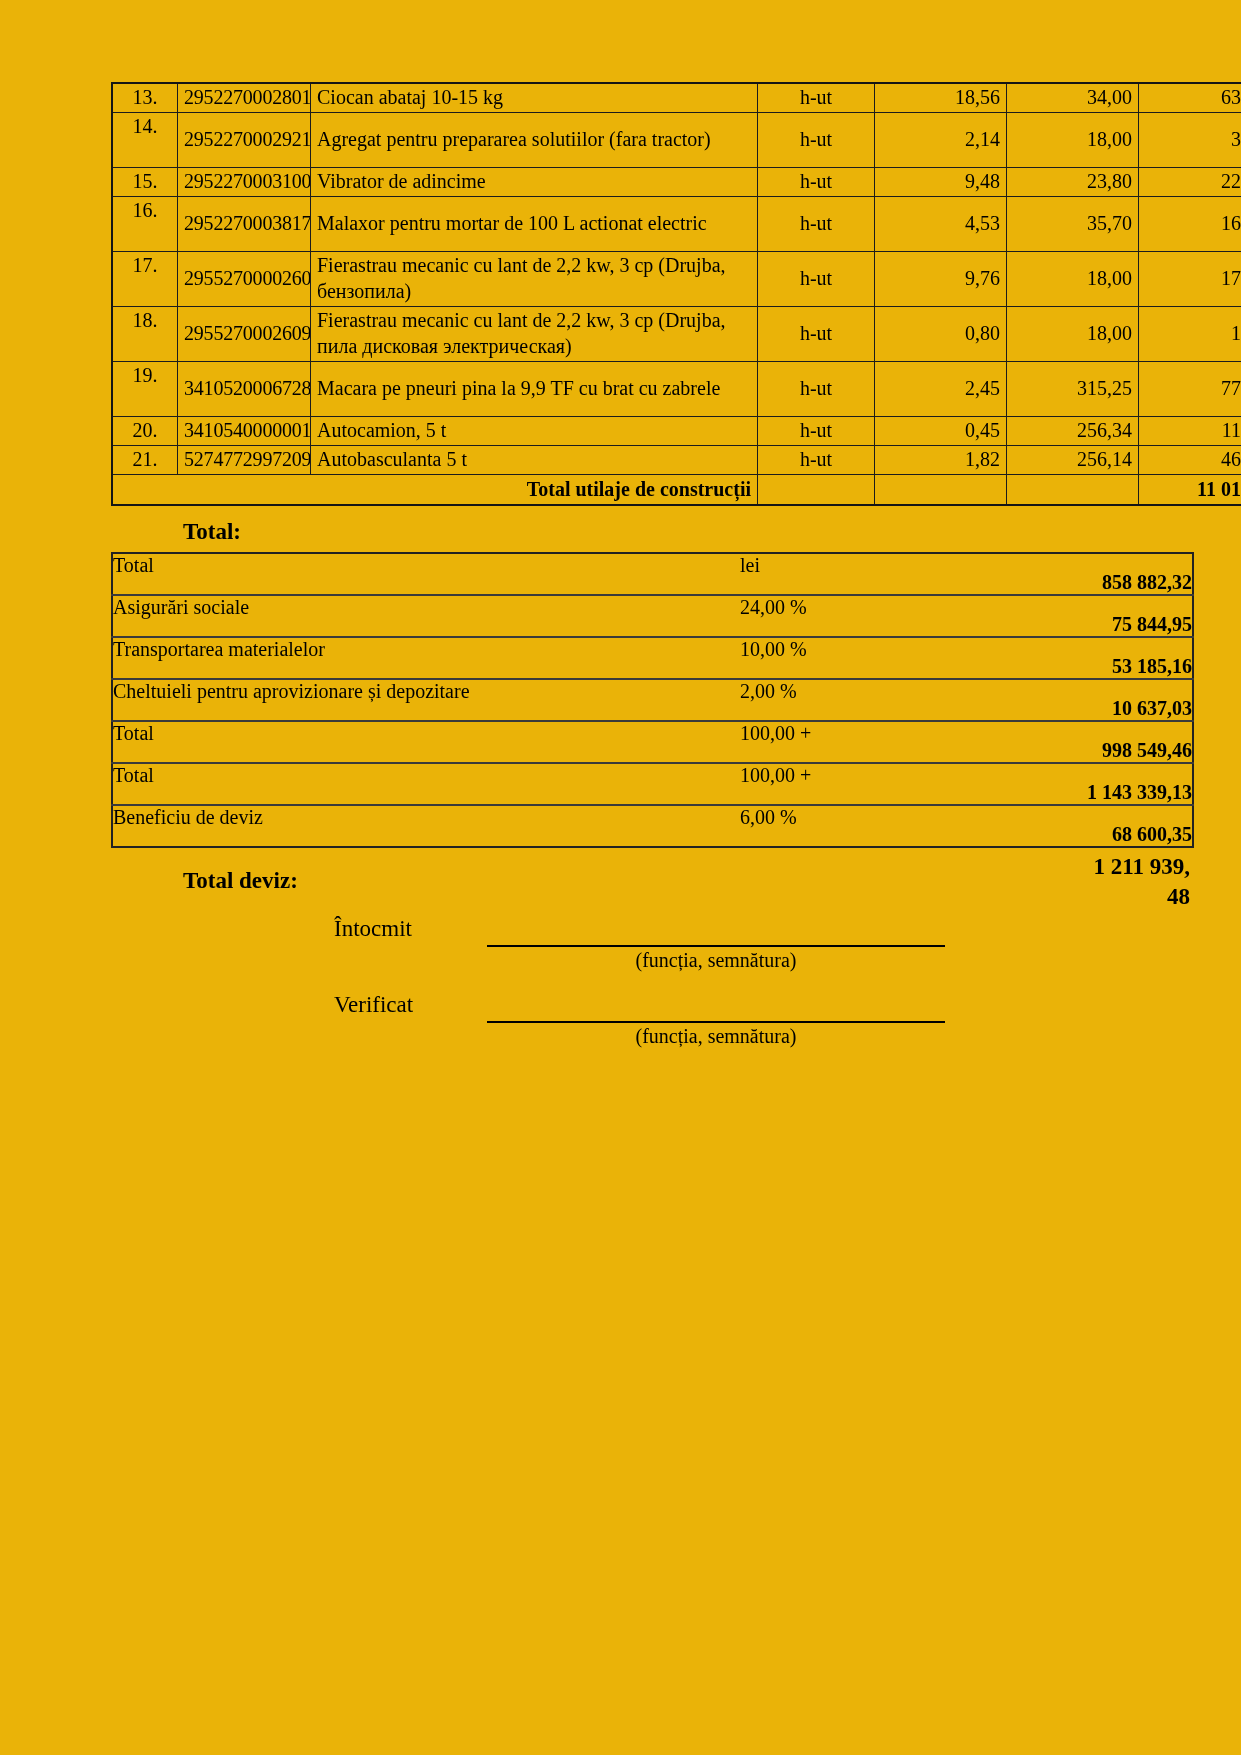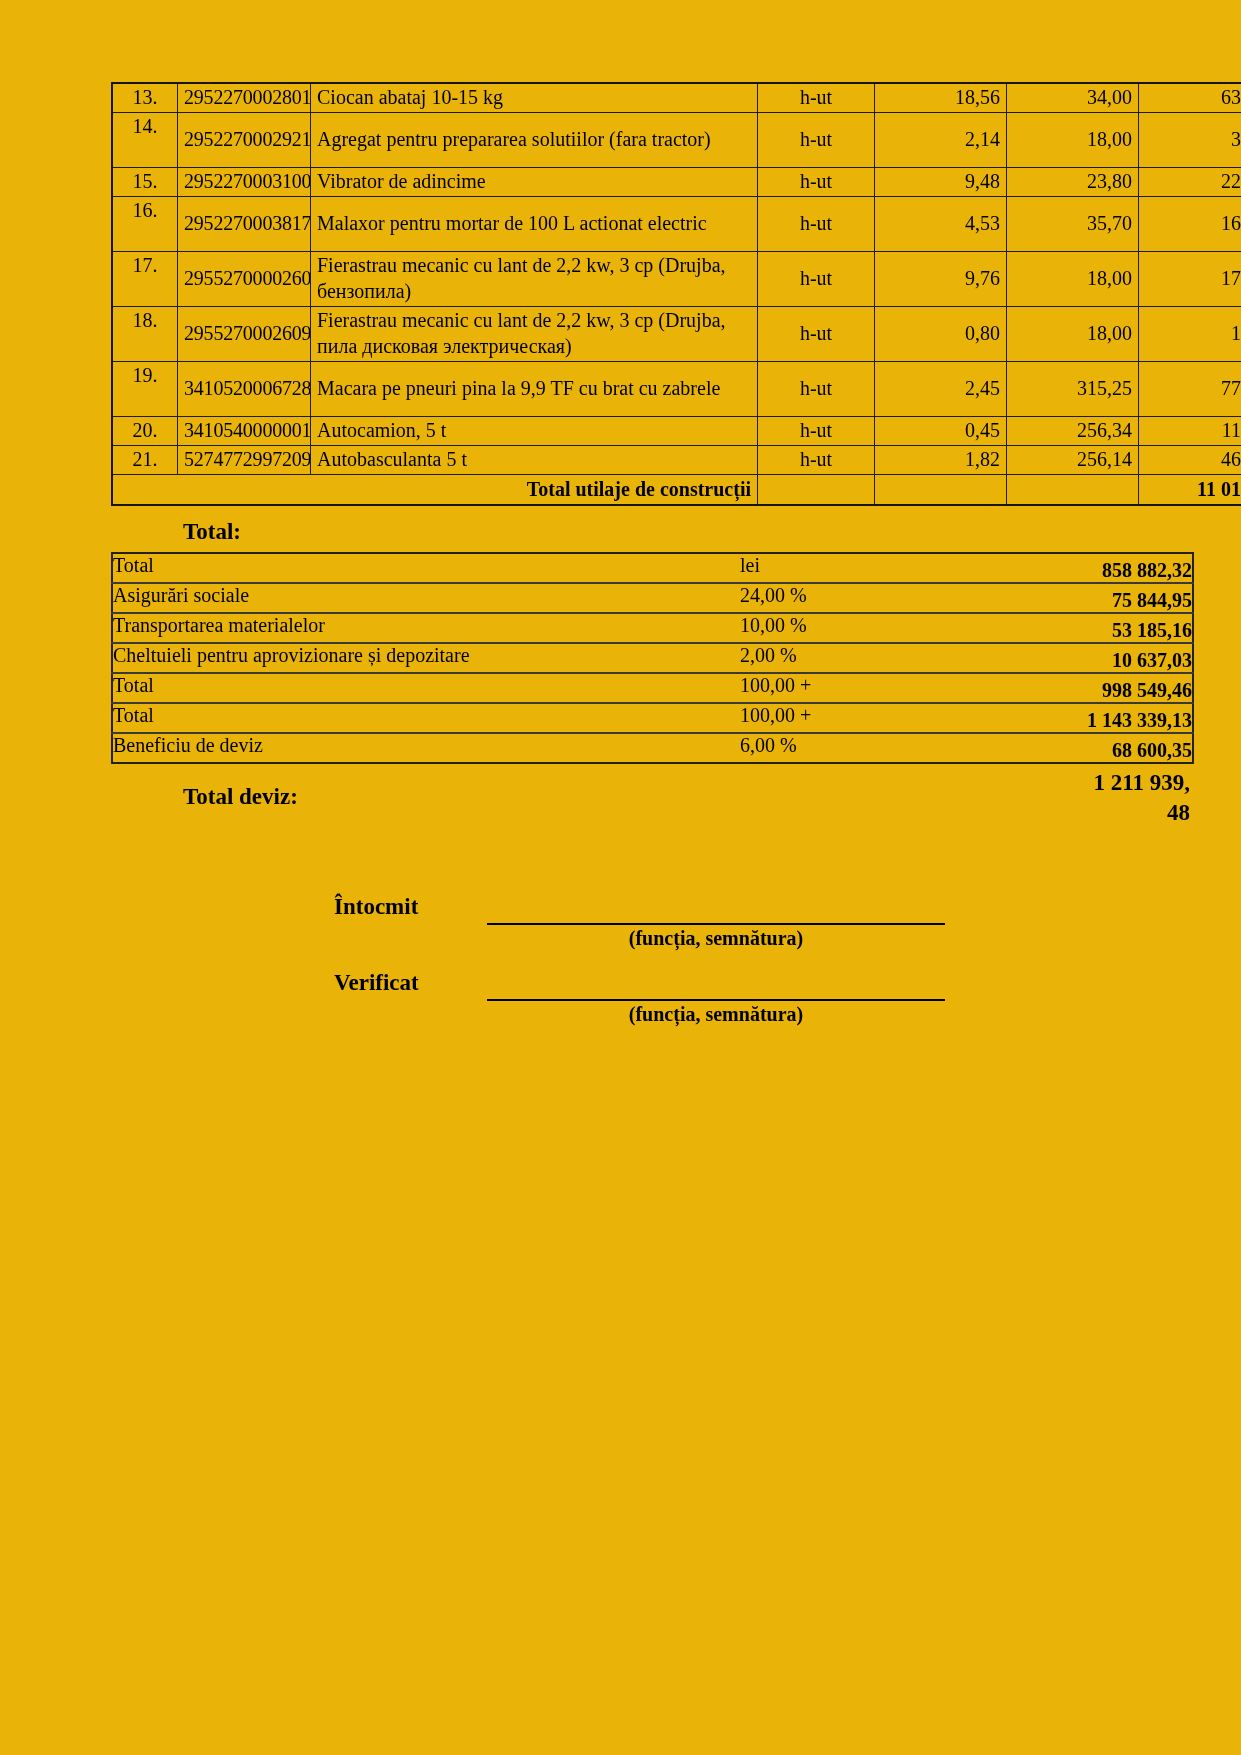--- a/index.html
+++ b/index.html
@@ -47,21 +47,21 @@
     font-size:23px;
     font-weight:700;
   }
   table.totals{
     border-collapse:collapse;
     table-layout:fixed;
     width:1079px;
     margin-left:111px;
     border:2.5px solid #222;
   }
-  table.totals tr{height:30px;margin-top:20px;}
+  table.totals tr{height:42px;margin-top:20px;}
   table.totals tr + tr td{border-top:2.5px solid #3a3a3a;}
   table.totals td{padding:0;font-size:20px;}
   td.t-label{width:627px;vertical-align:top;padding:5px 4px 0 72px;}
   td.t-rate{width:200px;vertical-align:top;padding:5px 0 0 0;}
   td.t-value{width:252px;vertical-align:bottom;text-align:right;padding:0 9px 4px 0;font-weight:bold;}
 
   
   .grand{
     display:flex;
     justify-content:space-between;
@@ -75,21 +75,21 @@
   }
   .grand-value{
     width:150px;
     text-align:right;
     font-size:23px;
     font-weight:700;
     line-height:1.3;
   }
 
   
-  .sig-block{margin-top:62px;font-weight:bold;}
+  .sig-block{}
   .sig-row{
     display:flex;
     align-items:flex-start;
     margin-left:334px;
     margin-bottom:16px;
   }
   .sig-label{
     width:153px;
     font-size:23px;
     padding-top:4px;

